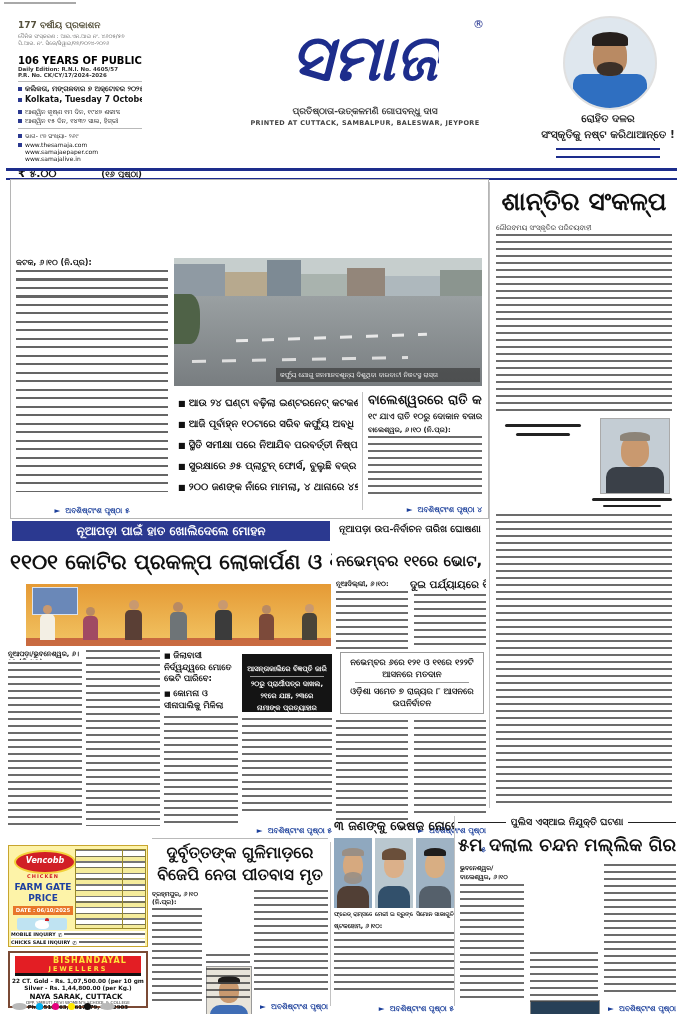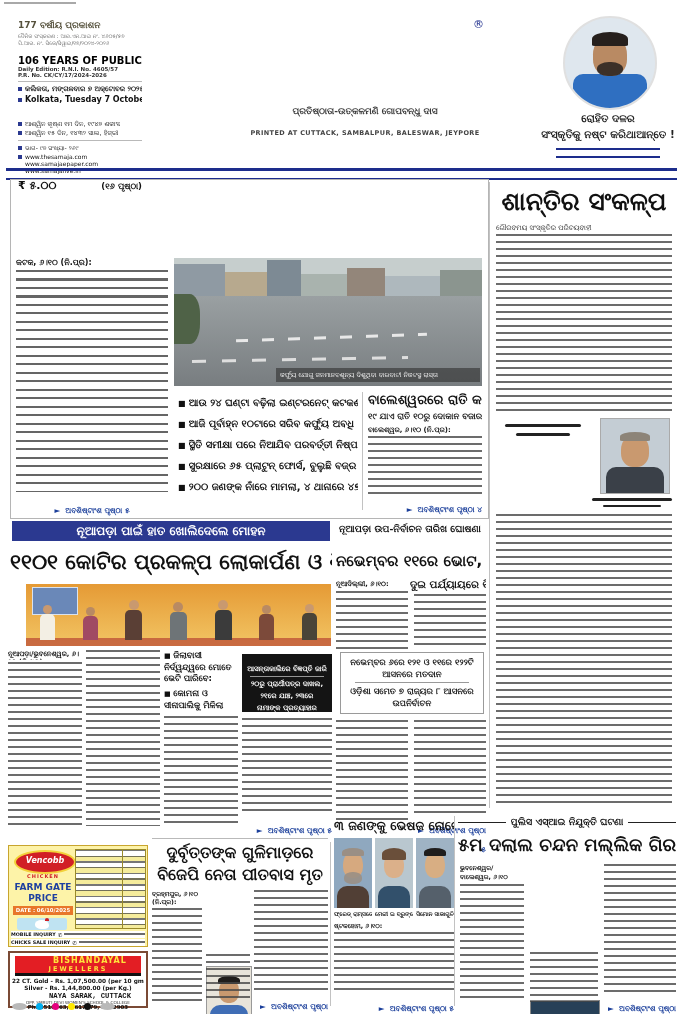--- a/index.html
+++ b/index.html
@@ -38,39 +38,40 @@
   <div class="abs" style="left:18px;top:20px;width:124px;">
     <div class="b clip" style="font-size:9px;color:#55513c;">177 ବର୍ଷୀୟ ପ୍ରକାଶନ</div>
     <div class="clip" style="font-size:5.5px;color:#666;margin-top:2px;">ଦୈନିକ ସଂସ୍କରଣ : ଆର.ଏନ.ଆଇ ନଂ. ୪୬୦୫/୫୭</div>
     <div class="clip" style="font-size:5.5px;color:#666;">ପି.ଆର. ନଂ. ସିକେ/ସିୱାଇ/୧୭/୨୦୨୪-୨୦୨୬</div>
     <div class="b clip" style="font-size:10px;color:#000;margin-top:8px;">106 YEARS OF PUBLICATION</div>
     <div class="b clip" style="font-size:5.5px;color:#333;">Daily Edition: R.N.I. No. 4605/57</div>
     <div class="b clip" style="font-size:5.5px;color:#333;">P.R. No. CK/CY/17/2024-2026</div>
     <div class="hr" style="margin:3px 0;"></div>
     <div class="clip" style="font-size:7px;"><span class="bullet-sq"></span><span class="b">କଲିକତା, ମଙ୍ଗଳବାର ୭ ଅକ୍ଟୋବର ୨୦୨୫</span></div>
     <div class="clip" style="font-size:8px;margin-top:2px;"><span class="bullet-sq"></span><span class="b">Kolkata, Tuesday 7 October 2025</span></div>
-    <div class="clip" style="font-size:6.5px;margin-top:16px;"><span class="bullet-sq"></span><span>ଆଶ୍ୱିନ କୃଷ୍ଣ ୧ମ ଦିନ, ୧୯୪୭ ଶକାବ୍ଦ</span></div>
+    <div class="clip" style="font-size:6.5px;margin-top:4px;"><span class="bullet-sq"></span><span>ଆଶ୍ୱିନ କୃଷ୍ଣ ୧ମ ଦିନ, ୧୯୪୭ ଶକାବ୍ଦ</span></div>
     <div class="clip" style="font-size:6.5px;margin-top:1px;"><span class="bullet-sq"></span><span>ଆଶ୍ୱିନ ୧୫ ଦିନ, ୧୪୩୨ ସାଲ, ହିଜ୍ରୀ</span></div>
     <div class="hr" style="margin:3px 0;"></div>
     <div class="clip" style="font-size:6px;"><span class="bullet-sq"></span><span>ଭାଗ- ୯୭ ସଂଖ୍ୟା- ୨୬୯</span></div>
     <div class="clip" style="font-size:6px;margin-top:1px;"><span class="bullet-sq"></span><span>www.thesamaja.com</span></div>
     <div class="clip" style="font-size:6px;padding-left:7px;">www.samajaepaper.com</div>
     <div class="clip" style="font-size:6px;padding-left:7px;">www.samajalive.in</div>
     <div style="display:flex;justify-content:space-between;align-items:baseline;margin-top:5px;">
       <span class="b" style="font-size:11px;">₹ ୫.୦୦</span>
       <span class="b" style="font-size:8.5px;">(୧୬ ପୃଷ୍ଠା)</span>
     </div>
   </div>
 
   <div class="abs c" style="left:240px;top:12px;width:250px;">
     <div style="position:relative;height:92px;">
+      <span class="b clip" style="font-size:64px;line-height:92px;color:#1d2d8c;font-style:italic;display:inline-block;max-width:230px;">ସମାଜ</span>
       <span class="abs" style="right:6px;top:6px;font-size:11px;color:#1d2d8c;">®</span>
     </div>
     <div class="b clip" style="font-size:9px;color:#3a3a3a;margin-top:2px;">ପ୍ରତିଷ୍ଠାତା-ଉତ୍କଳମଣି ଗୋପବନ୍ଧୁ ଦାସ</div>
-    <div class="b clip" style="font-size:6.5px;color:#444;letter-spacing:.4px;margin-top:12px;">PRINTED AT CUTTACK, SAMBALPUR, BALESWAR, JEYPORE</div>
+    <div class="b clip" style="font-size:6.5px;color:#444;letter-spacing:.4px;margin-top:2px;">PRINTED AT CUTTACK, SAMBALPUR, BALESWAR, JEYPORE</div>
   </div>
 
   <div class="abs" style="left:563px;top:16px;width:90px;height:90px;border-radius:50%;border:2px solid #e0e0e0;overflow:hidden;background:#dfe7ee;">
     <div class="por" style="width:100%;height:100%;">
       <div class="bd" style="width:74px;height:34px;background:#2f6fc1;"></div>
       <div class="hd" style="top:18px;width:34px;height:40px;background:#b98a63;"></div>
       <div class="hr2" style="top:14px;width:36px;height:14px;background:#26201d;"></div>
       <div class="hd" style="top:44px;width:26px;height:14px;background:#26201d;opacity:.85;"></div>
     </div>
   </div>
@@ -327,21 +328,21 @@
   </div>
 
   <div class="abs" style="left:8px;top:951px;width:140px;height:57px;border:2px solid #7a4a35;background:#fff;box-sizing:border-box;">
     <div class="abs c" style="left:5px;top:3px;width:126px;height:17px;background:#e31e24;color:#ffe23a;">
       <div class="b clip" style="font-size:8px;line-height:9px;letter-spacing:1px;padding-left:24px;">BISHANDAYAL</div>
       <div class="b clip" style="font-size:6.5px;line-height:8px;letter-spacing:2px;">JEWELLERS</div>
     </div>
     <div class="abs" style="left:5px;top:20px;width:126px;height:2.5px;background:#111;"></div>
     <div class="abs c b clip" style="left:2px;top:25px;width:132px;font-size:5.8px;">22 CT. Gold - Rs. 1,07,500.00 (per 10 gm.)</div>
     <div class="abs c b clip" style="left:2px;top:32px;width:132px;font-size:5.8px;">Silver - Rs. 1,44,800.00 (per Kg.)</div>
-    <div class="abs c b clip" style="left:14px;top:39px;width:132px;font-size:7.2px;font-family:Liberation Mono, monospace;">NAYA SARAK, CUTTACK</div>
+    <div class="abs c b clip" style="left:0;top:39px;width:132px;font-size:7.2px;">NAYA SARAK, CUTTACK</div>
     <div class="abs c clip" style="left:2px;top:47px;width:132px;font-size:4.2px;color:#333;">OPP. SMRUTI DEVI WOMEN'S SCHOOL &amp; COLLEGE</div>
     <div class="abs c b clip" style="left:2px;top:51px;width:132px;font-size:5.5px;">Ph. 2518463, 2617179, 2532903</div>
   </div>
 
   <div class="abs" style="left:12px;top:996px;height:8px;">
     <span class="oval"></span>
     <span class="dot" style="background:#00aeef;"></span>
     <span class="dot" style="background:#e6007e;"></span>
     <span class="dot" style="background:#ffe800;"></span>
     <span class="dot" style="background:#111;"></span>

